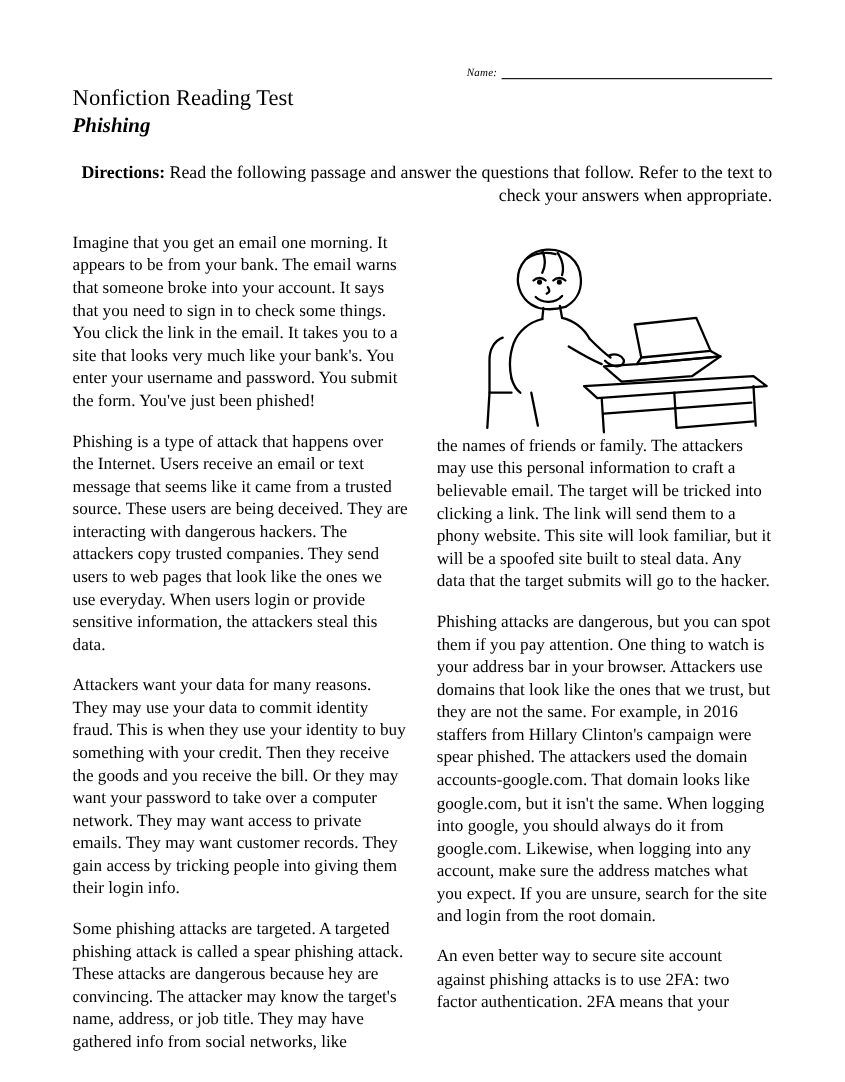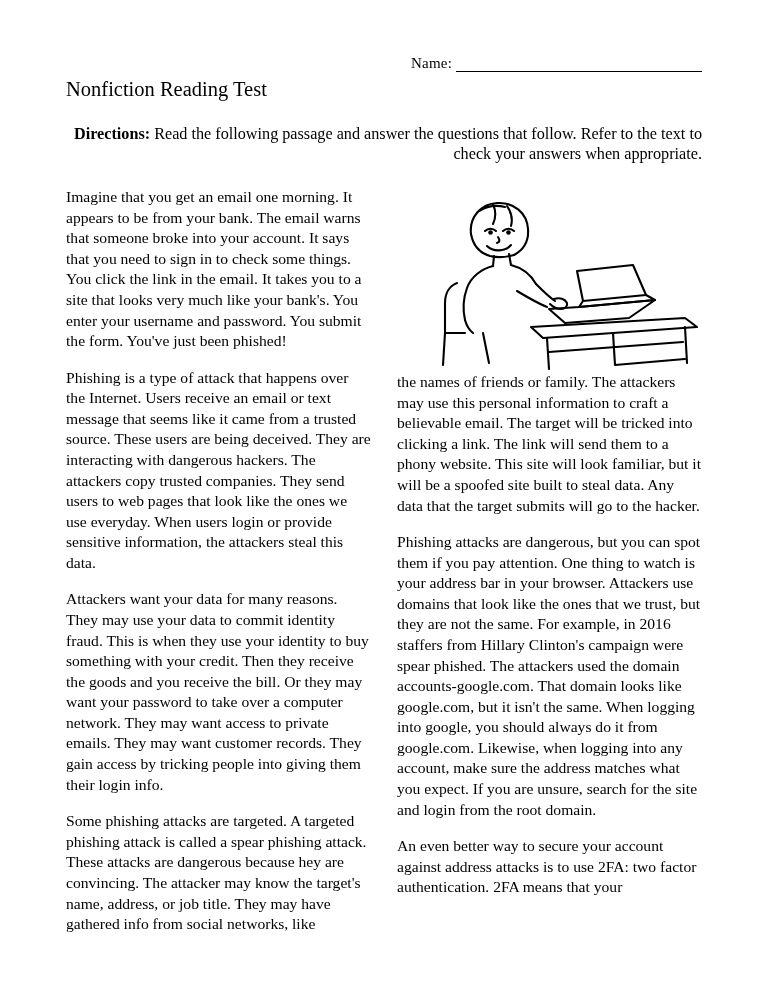--- a/index.html
+++ b/index.html
@@ -25,23 +25,24 @@
   }
   
   .name-row {
     display: flex;
     justify-content: flex-end;
     align-items: flex-end;
     height: 24px;
     margin-bottom: 6px;
   }
   .name-label {
-    font-size: 15px;
+    font-size: 10px;
     letter-spacing: 0.2px;
     margin-right: 4px;
+    font-style: italic;
   }
   .name-blank {
     width: 246px;
     border-bottom: 1.2px solid #000;
     height: 15px;
   }
   
   .title {
     font-size: 20.5px;
     font-weight: normal;
@@ -104,20 +105,21 @@
 <body>
 
 <div class="page">
 
   <div class="name-row">
     <span class="name-label">Name:</span>
     <span class="name-blank"></span>
   </div>
 
   <div class="title">Nonfiction Reading Test</div>
+  <div class="subtitle">Phishing</div>
 
   <div class="directions">
     <b>Directions:</b><span> Read the following passage and answer the questions that follow. Refer to the text to check your answers when appropriate.</span>
   </div>
 
   <div class="content clearfix">
 
     <div class="illustration">
       <svg width="305" height="185" viewBox="0 0 305 185" xmlns="http://www.w3.org/2000/svg">
         <g fill="none" stroke="#000" stroke-width="2.1" stroke-linecap="round" stroke-linejoin="round">
@@ -174,17 +176,17 @@
       <p>Imagine that you get an email one morning. It appears to be from your bank. The email warns that someone broke into your account. It says that you need to sign in to check some things. You click the link in the email. It takes you to a site that looks very much like your bank's. You enter your username and password. You submit the form. You've just been phished!</p>
       <p>Phishing is a type of attack that happens over the Internet. Users receive an email or text message that seems like it came from a trusted source. These users are being deceived. They are interacting with dangerous hackers. The attackers copy trusted companies. They send users to web pages that look like the ones we use everyday. When users login or provide sensitive information, the attackers steal this data.</p>
       <p>Attackers want your data for many reasons. They may use your data to commit identity fraud. This is when they use your identity to buy something with your credit. Then they receive the goods and you receive the bill. Or they may want your password to take over a computer network. They may want access to private emails. They may want customer records. They gain access by tricking people into giving them their login info.</p>
       <p>Some phishing attacks are targeted. A targeted phishing attack is called a spear phishing attack. These attacks are dangerous because hey are convincing. The attacker may know the target's name, address, or job title. They may have gathered info from social networks, like</p>
     </div>
 
     <div class="col col-right">
       <div style="height:185px"></div>
       <p>the names of friends or family. The attackers may use this personal information to craft a believable email. The target will be tricked into clicking a link. The link will send them to a phony website. This site will look familiar, but it will be a spoofed site built to steal data. Any data that the target submits will go to the hacker.</p>
       <p>Phishing attacks are dangerous, but you can spot them if you pay attention. One thing to watch is your address bar in your browser. Attackers use domains that look like the ones that we trust, but they are not the same. For example, in 2016 staffers from Hillary Clinton's campaign were spear phished. The attackers used the domain accounts-google.com. That domain looks like google.com, but it isn't the same. When logging into google, you should always do it from google.com. Likewise, when logging into any account, make sure the address matches what you expect. If you are unsure, search for the site and login from the root domain.</p>
-      <p>An even better way to secure your account against address attacks is to use 2FA: two factor authentication. 2FA means that your</p>
+      <p>An even better way to secure site account against phishing attacks is to use 2FA: two factor authentication. 2FA means that your</p>
     </div>
 
   </div>
 </div>
 
 </body></html>

